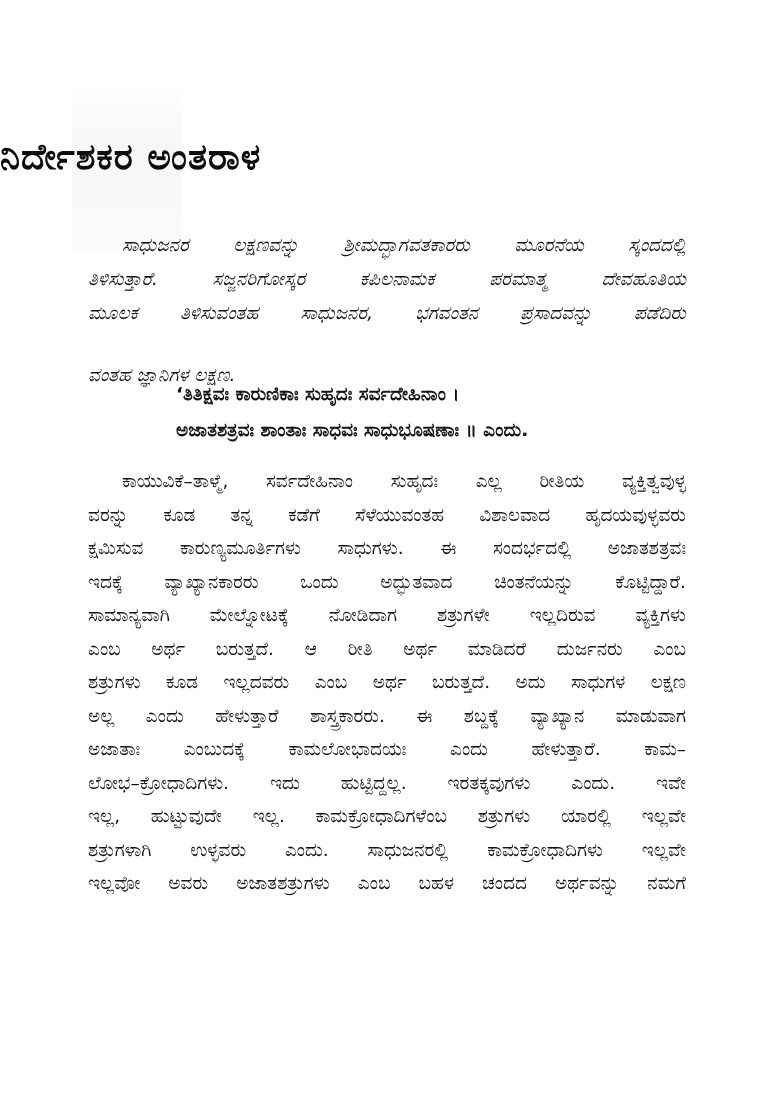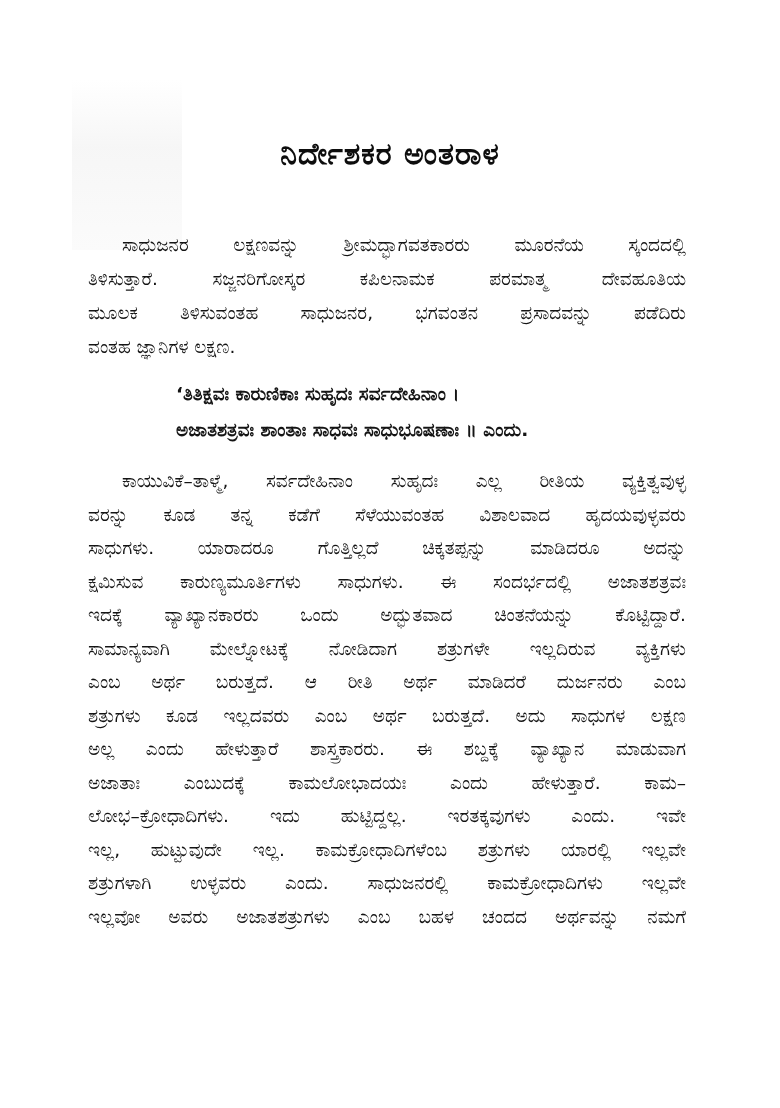--- a/index.html
+++ b/index.html
@@ -10,31 +10,31 @@
     font-family: "DejaVu Sans", sans-serif;
     color: #141414;
   }
   .page { position: absolute; left: 0; top: 0; width: 780px; height: 1108px; }
   .ghost {
     position: absolute; left: 72px; top: 80px; width: 110px; height: 170px;
     background: linear-gradient(180deg, rgba(235,235,235,0) 0%, rgba(230,230,230,0.35) 40%, rgba(235,235,235,0.2) 100%);
   }
   .title {
     position: absolute; left: 0; top: 136px; width: 780px;
-    text-align: center; font-weight: bold; font-size: 30px; letter-spacing: 1px;
+    font-weight: bold; font-size: 36px; letter-spacing: 1px;
     color: #0d0d0d;
   }
   .para { position: absolute; left: 88px; width: 598px; font-size: 18.5px; }
   .line {
     display: block; height: 34px; line-height: 34px; white-space: nowrap;
     text-align: justify; text-align-last: justify;
   }
-  .line.last { text-align-last: left; }
+  .line.last { text-align-last: left; margin-top: 28px; }
   .line.indent { padding-left: 34px; }
-  #para1 { top: 228px; }
+  #para1 { top: 228px; font-style: italic; }
   #verse { position: absolute; left: 176px; top: 376px; font-size: 18.5px; font-weight: bold; }
   #verse .line { height: 36px; line-height: 36px; text-align: right; text-align-last: left; }
   #para2 { top: 464px; }
   #para2 .line { height: 33.5px; line-height: 33.5px; }
 </style>
 </head>
 <body>
 
 <div class="page">
   <div class="ghost"></div>
@@ -49,21 +49,20 @@
   </div>
 
   <div id="verse">
     <span class="line">‘ತಿತಿಕ್ಷವಃ ಕಾರುಣಿಕಾಃ ಸುಹೃದಃ ಸರ್ವದೇಹಿನಾಂ ।</span>
     <span class="line">ಅಜಾತಶತ್ರವಃ ಶಾಂತಾಃ ಸಾಧವಃ ಸಾಧುಭೂಷಣಾಃ ॥ ಎಂದು.</span>
   </div>
 
   <div class="para" id="para2">
     <span class="line indent">ಕಾಯುವಿಕೆ–ತಾಳ್ಮೆ, ಸರ್ವದೇಹಿನಾಂ ಸುಹೃದಃ ಎಲ್ಲ ರೀತಿಯ ವ್ಯಕ್ತಿತ್ವವುಳ್ಳ</span>
     <span class="line">ವರನ್ನು ಕೂಡ ತನ್ನ ಕಡೆಗೆ ಸೆಳೆಯುವಂತಹ ವಿಶಾಲವಾದ ಹೃದಯವುಳ್ಳವರು</span>
-    <span class="line">ಸಾಧುಗಳು. ಯಾರಾದರೂ ಗೊತ್ತಿಲ್ಲದೆ ಚಿಕ್ಕತಪ್ಪನ್ನು ಮಾಡಿದರೂ ಅದನ್ನು</span>
     <span class="line">ಕ್ಷಮಿಸುವ ಕಾರುಣ್ಯಮೂರ್ತಿಗಳು ಸಾಧುಗಳು. ಈ ಸಂದರ್ಭದಲ್ಲಿ ಅಜಾತಶತ್ರವಃ</span>
     <span class="line">ಇದಕ್ಕೆ ವ್ಯಾಖ್ಯಾನಕಾರರು ಒಂದು ಅದ್ಭುತವಾದ ಚಿಂತನೆಯನ್ನು ಕೊಟ್ಟಿದ್ದಾರೆ.</span>
     <span class="line">ಸಾಮಾನ್ಯವಾಗಿ ಮೇಲ್ನೋಟಕ್ಕೆ ನೋಡಿದಾಗ ಶತ್ರುಗಳೇ ಇಲ್ಲದಿರುವ ವ್ಯಕ್ತಿಗಳು</span>
     <span class="line">ಎಂಬ ಅರ್ಥ ಬರುತ್ತದೆ. ಆ ರೀತಿ ಅರ್ಥ ಮಾಡಿದರೆ ದುರ್ಜನರು ಎಂಬ</span>
     <span class="line">ಶತ್ರುಗಳು ಕೂಡ ಇಲ್ಲದವರು ಎಂಬ ಅರ್ಥ ಬರುತ್ತದೆ. ಅದು ಸಾಧುಗಳ ಲಕ್ಷಣ</span>
     <span class="line">ಅಲ್ಲ ಎಂದು ಹೇಳುತ್ತಾರೆ ಶಾಸ್ತ್ರಕಾರರು. ಈ ಶಬ್ದಕ್ಕೆ ವ್ಯಾಖ್ಯಾನ ಮಾಡುವಾಗ</span>
     <span class="line">ಅಜಾತಾಃ ಎಂಬುದಕ್ಕೆ ಕಾಮಲೋಭಾದಯಃ ಎಂದು ಹೇಳುತ್ತಾರೆ. ಕಾಮ–</span>
     <span class="line">ಲೋಭ–ಕ್ರೋಧಾದಿಗಳು. ಇದು ಹುಟ್ಟಿದ್ದಲ್ಲ. ಇರತಕ್ಕವುಗಳು ಎಂದು. ಇವೇ</span>
     <span class="line">ಇಲ್ಲ, ಹುಟ್ಟುವುದೇ ಇಲ್ಲ. ಕಾಮಕ್ರೋಧಾದಿಗಳೆಂಬ ಶತ್ರುಗಳು ಯಾರಲ್ಲಿ ಇಲ್ಲವೇ</span>
     <span class="line">ಶತ್ರುಗಳಾಗಿ ಉಳ್ಳವರು ಎಂದು. ಸಾಧುಜನರಲ್ಲಿ ಕಾಮಕ್ರೋಧಾದಿಗಳು ಇಲ್ಲವೇ</span>

